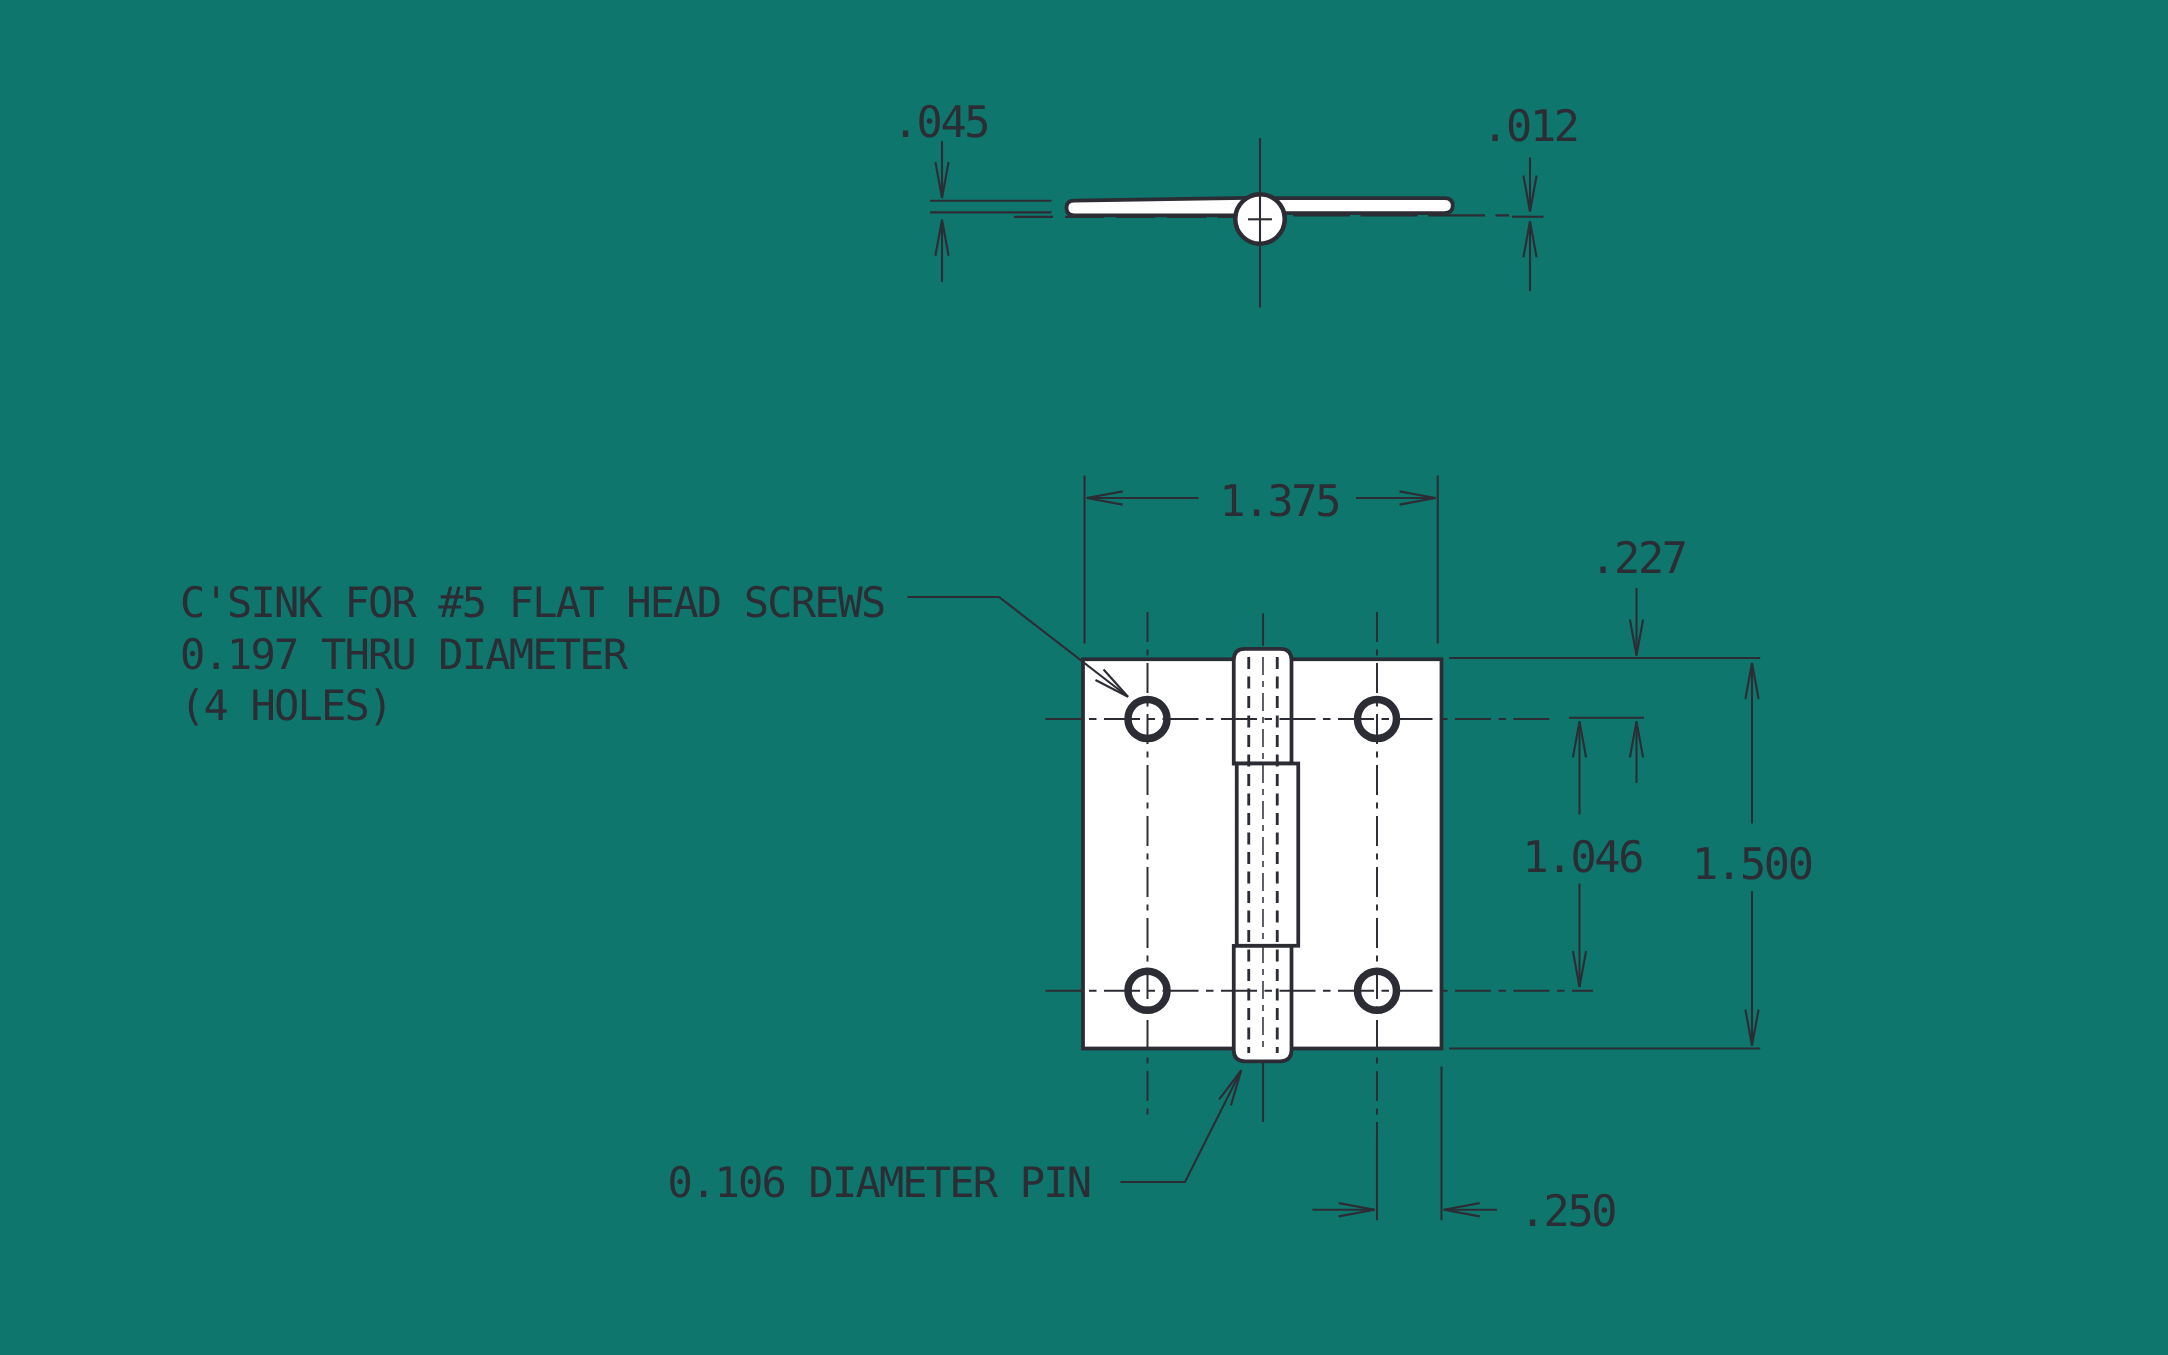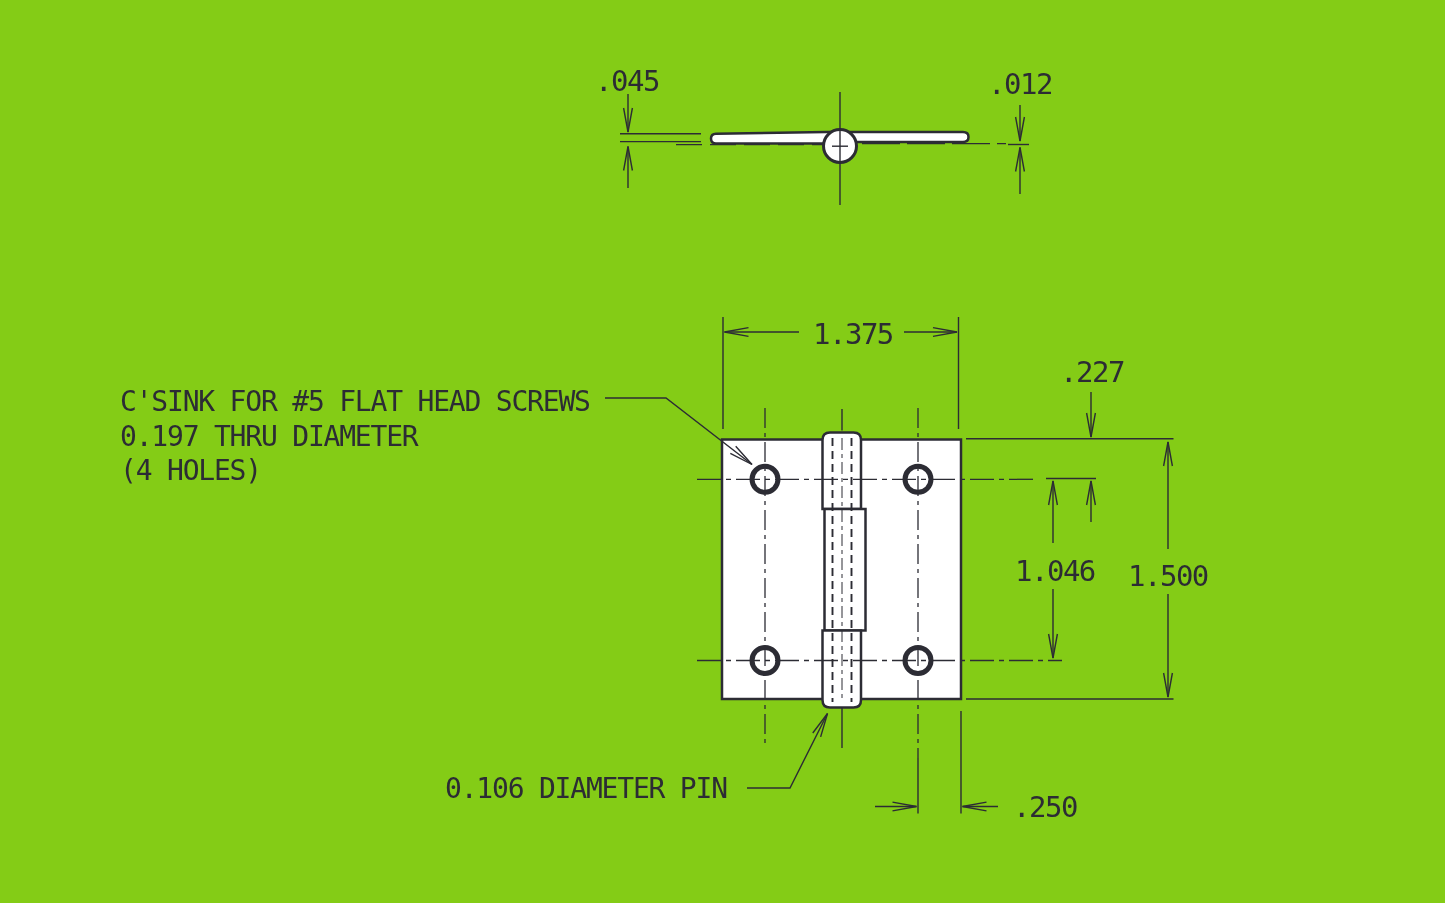--- a/index.html
+++ b/index.html
@@ -1,16 +1,16 @@
 <!DOCTYPE html>
 <html><head>
 <meta charset="utf-8">
 <style>
   html,body{margin:0;padding:0;background:#ffffff;}
-  .page{position:relative;width:1445px;height:903px;background:#84cc16;overflow:hidden;}
+  .page{position:relative;width:1445px;height:903px;background:#0f766e;overflow:hidden;}
   svg text{font-family:"DejaVu Sans Mono", monospace;fill:#2c2c34;}
   .dim{font-size:29px;letter-spacing:-1.5px;}
   .note{font-size:28px;letter-spacing:-1.2px;}
   .thick3{stroke:#2c2c34;stroke-width:3;fill:#fff;}
   .thin{stroke:#2c2c34;stroke-width:1.4;fill:none;}
   .cline{stroke:#2c2c34;stroke-width:1.3;fill:none;stroke-dasharray:24 5 5 5;}
   .clinev{stroke:#2c2c34;stroke-width:1.3;fill:none;stroke-dasharray:20 5 4 5;}
   .hidden-l{stroke:#2c2c34;stroke-width:1.9;fill:none;stroke-dasharray:8 5;}
   .pinc{stroke:#2c2c34;stroke-width:1;fill:none;stroke-dasharray:12 4 4 4;}
   .whitefill{fill:#ffffff;stroke:#2c2c34;stroke-width:2.5;}

